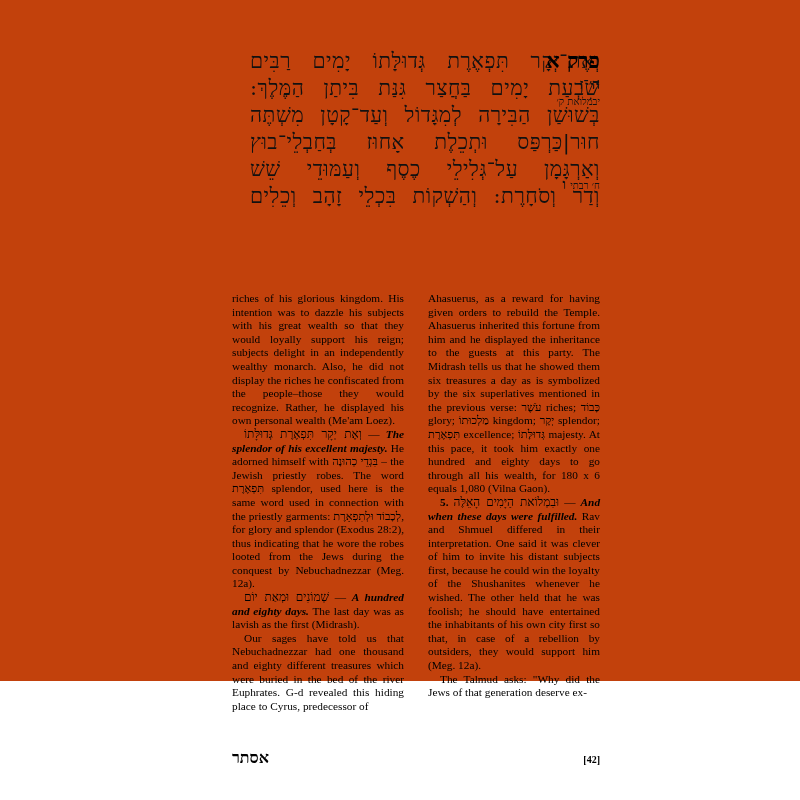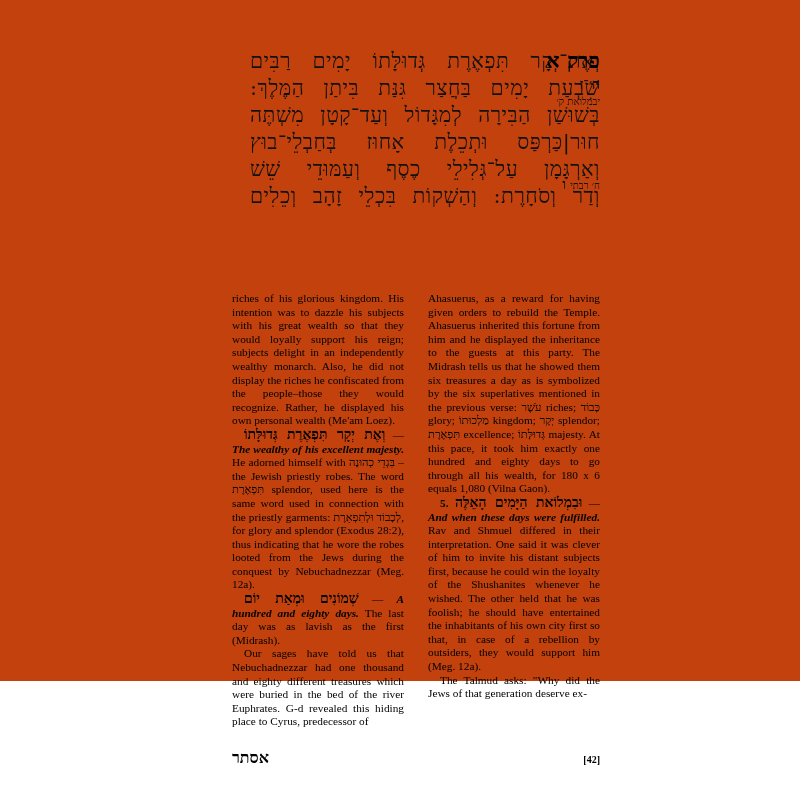--- a/index.html
+++ b/index.html
@@ -97,22 +97,22 @@
     margin: 0 0 0 0;
     text-indent: 12px;
   }
   .col p.noindent { text-indent: 0; }
   .it { font-style: italic; }
   .bd { font-weight: 700; }
   .heb-inline {
     font-family: "DejaVu Serif", "Liberation Serif", serif;
     direction: rtl;
     unicode-bidi: embed;
-    font-size: 14px;
-    font-weight: 700;
+    font-size: 12px;
+    font-weight: 400;
   }
   
   .footer {
     position: absolute;
     left: 232px;
     top: 748px;
     width: 368px;
     font-size: 10px;
     display: flex;
     justify-content: space-between;
@@ -155,21 +155,21 @@
       <span class="ln">וְדַר וְסֹחָרֶת: וְהַשְׁקוֹת בִּכְלֵי זָהָב וְכֵלִים</span>
     </div>
   </div>
 
   <div class="commentary">
 
     <div class="col col-left">
       <p class="noindent">riches of his glorious kingdom. His intention was to dazzle his subjects with his great wealth so that they would loyally support his reign; subjects delight in an independently wealthy monarch. Also, he did not display the riches he confiscated from the people–those they would recognize. Rather, he displayed his own personal wealth (Me'am Loez).</p>
       <p>
         <span class="heb-inline">וְאֶת יְקָר תִּפְאֶרֶת גְּדוּלָּתוֹ</span>
-        <span> — </span><span class="it bd">The wealthy of his excellent majesty.</span>
+        <span> — </span><span class="it bd">The splendor of his excellent majesty.</span>
         <span>He adorned himself with בִּגְדֵי כְהוּנָה – the Jewish priestly robes. The word תִּפְאֶרֶת splendor, used here is the same word used in connection with the priestly garments: לְכָבוֹד וּלְתִפְאָרֶת, for glory and splendor (Exodus 28:2), thus indicating that he wore the robes looted from the Jews during the conquest by Nebuchadnezzar (Meg. 12a).</span>
       </p>
       <p>
         <span class="heb-inline">שְׁמוֹנִים וּמְאַת יוֹם</span>
         <span> — </span><span class="it bd">A hundred and eighty days.</span>
         <span>The last day was as lavish as the first (Midrash).</span>
       </p>
       <p>Our sages have told us that Nebuchadnezzar had one thousand and eighty different treasures which were buried in the bed of the river Euphrates. G-d revealed this hiding place to Cyrus, predecessor of</p>
     </div>
 

